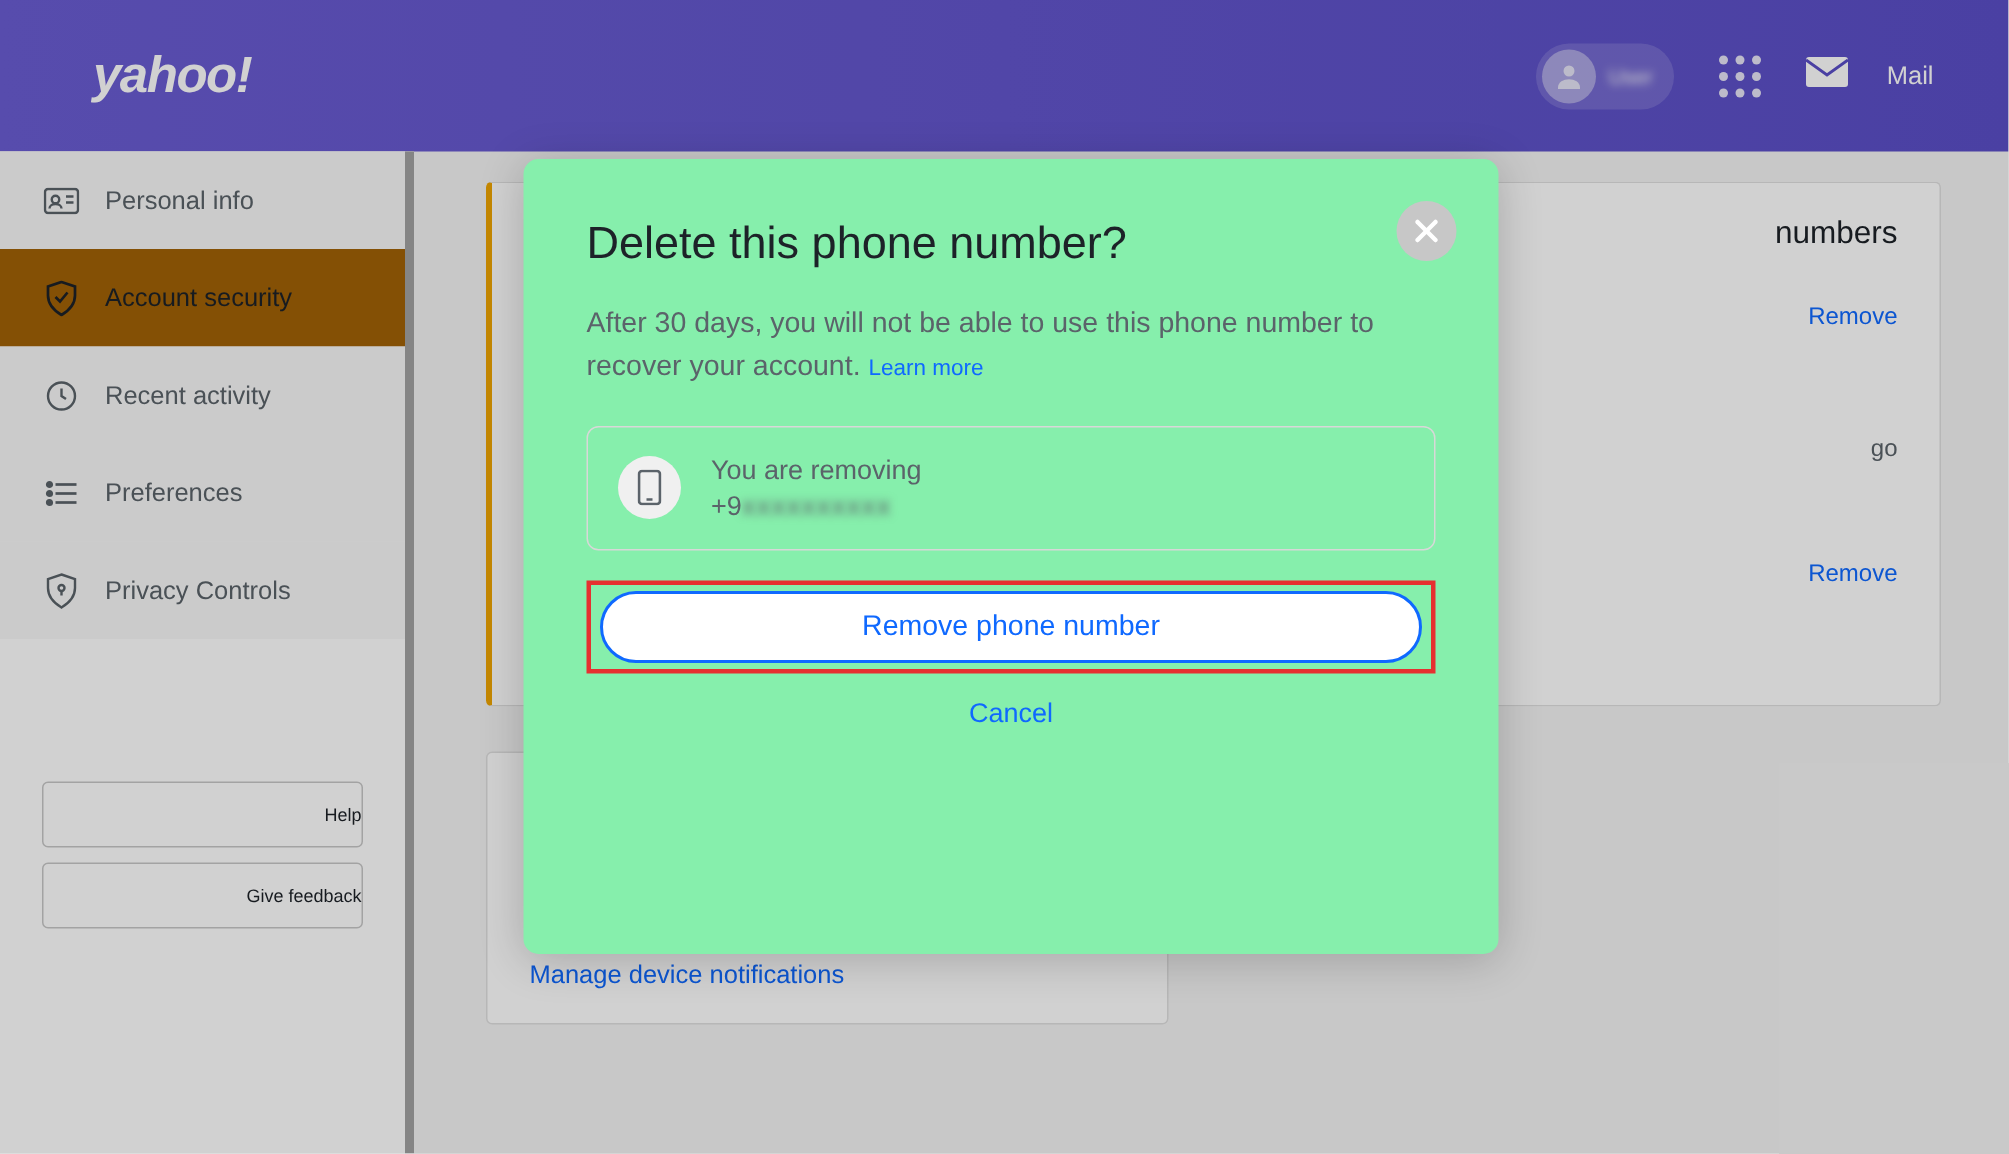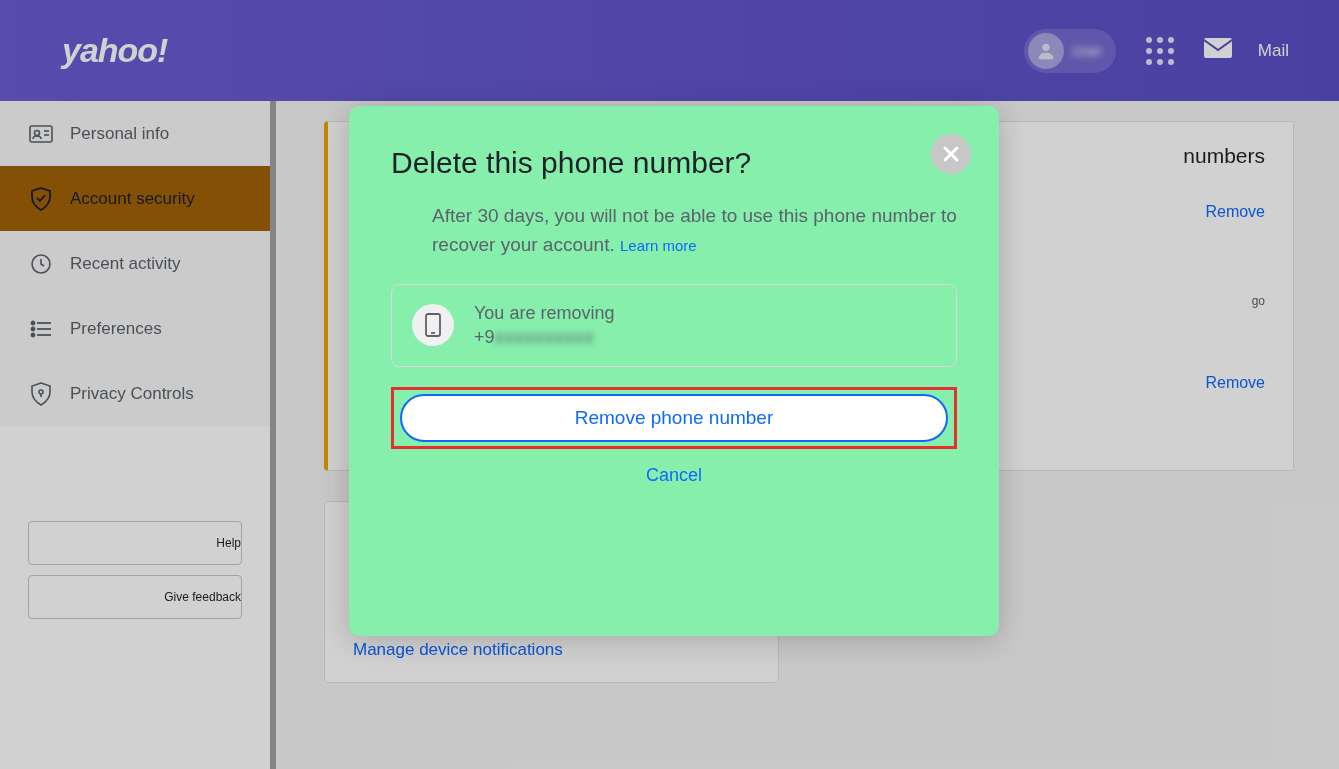--- a/index.html
+++ b/index.html
@@ -33,42 +33,42 @@
     .sidebar-bottom { margin-top: auto; padding: 0 28px 150px; display: flex; flex-direction: column; gap: 10px; }
     .sb-btn { border: 1px solid #c7c7c7; background: #fff; height: 44px; border-radius: 4px; font-size: 12px; color: #1d2228; cursor: pointer; text-align: right; }
 
     
     .main { flex: 1; padding: 20px 45px 0 48px; position: relative; }
     .card { background: #fff; border: 1px solid #e0e0e0; border-radius: 4px; padding: 22px 28px; }
     .card.top { border-left: 4px solid #f0a500; min-height: 350px; }
     .card.bottom { width: 455px; margin-top: 30px; }
     .card-title-partial { font-size: 21px; color: #1d2228; }
     .remove-link { color: #0f69ff; font-size: 16px; cursor: pointer; float: right; margin-bottom: 70px; }
-    .meta-text { color: #5b636a; font-size: 12px; }
+    .meta-text { color: #5b636a; font-size: 16px; }
     .manage-link { color: #0f69ff; font-size: 17px; cursor: pointer; display: inline-block; margin-top: 26px; }
 
     
     .overlay { position: absolute; inset: 0; background: rgba(0,0,0,0.18); z-index: 50; }
 
     
     .modal {
       position: absolute;
       left: 349px;
       top: 106px;
       width: 650px;
       height: 530px;
       background: #86efac;
       border-radius: 10px;
       box-shadow: 0 4px 30px rgba(0,0,0,0.2);
       z-index: 100;
       padding: 40px 42px 28px 42px;
     }
     .modal-title { font-size: 30px; color: #1d2228; font-weight: 400; }
     .modal-close { position: absolute; top: 28px; right: 28px; width: 40px; height: 40px; border-radius: 50%; background: #c7c7c7; display: flex; align-items: center; justify-content: center; cursor: pointer; color: #fff; font-size: 22px; }
-    .modal-desc { margin-top: 22px; font-size: 19px; color: #5b636a; line-height: 1.5; margin-left: 41px; }
+    .modal-desc { margin-top: 22px; font-size: 19px; color: #5b636a; line-height: 1.5; }
     .modal-desc a { color: #0f69ff; font-size: 15px; text-decoration: none; }
     .phone-box { margin-top: 25px; border: 1px solid #d8d8d8; border-radius: 8px; padding: 16px 20px; display: flex; align-items: center; gap: 20px; }
     .phone-icon-wrap { width: 42px; height: 42px; border-radius: 50%; background: #f0f0f0; display: flex; align-items: center; justify-content: center; color: #5b636a; }
     .phone-text { font-size: 18px; color: #5b636a; line-height: 1.35; }
     .phone-num .blurred { filter: blur(3px); letter-spacing: 1px; }
     .highlight-box { margin-top: 20px; border: 3px solid #e63030; padding: 4px 6px; }
     .remove-btn { width: 100%; height: 48px; border: 2px solid #0f69ff; color: #0f69ff; background: #fff; border-radius: 26px; font-size: 19px; cursor: pointer; }
     .cancel-link { display: block; text-align: center; margin-top: 16px; color: #0f69ff; font-size: 18px; cursor: pointer; }
   </style>
 </head>

